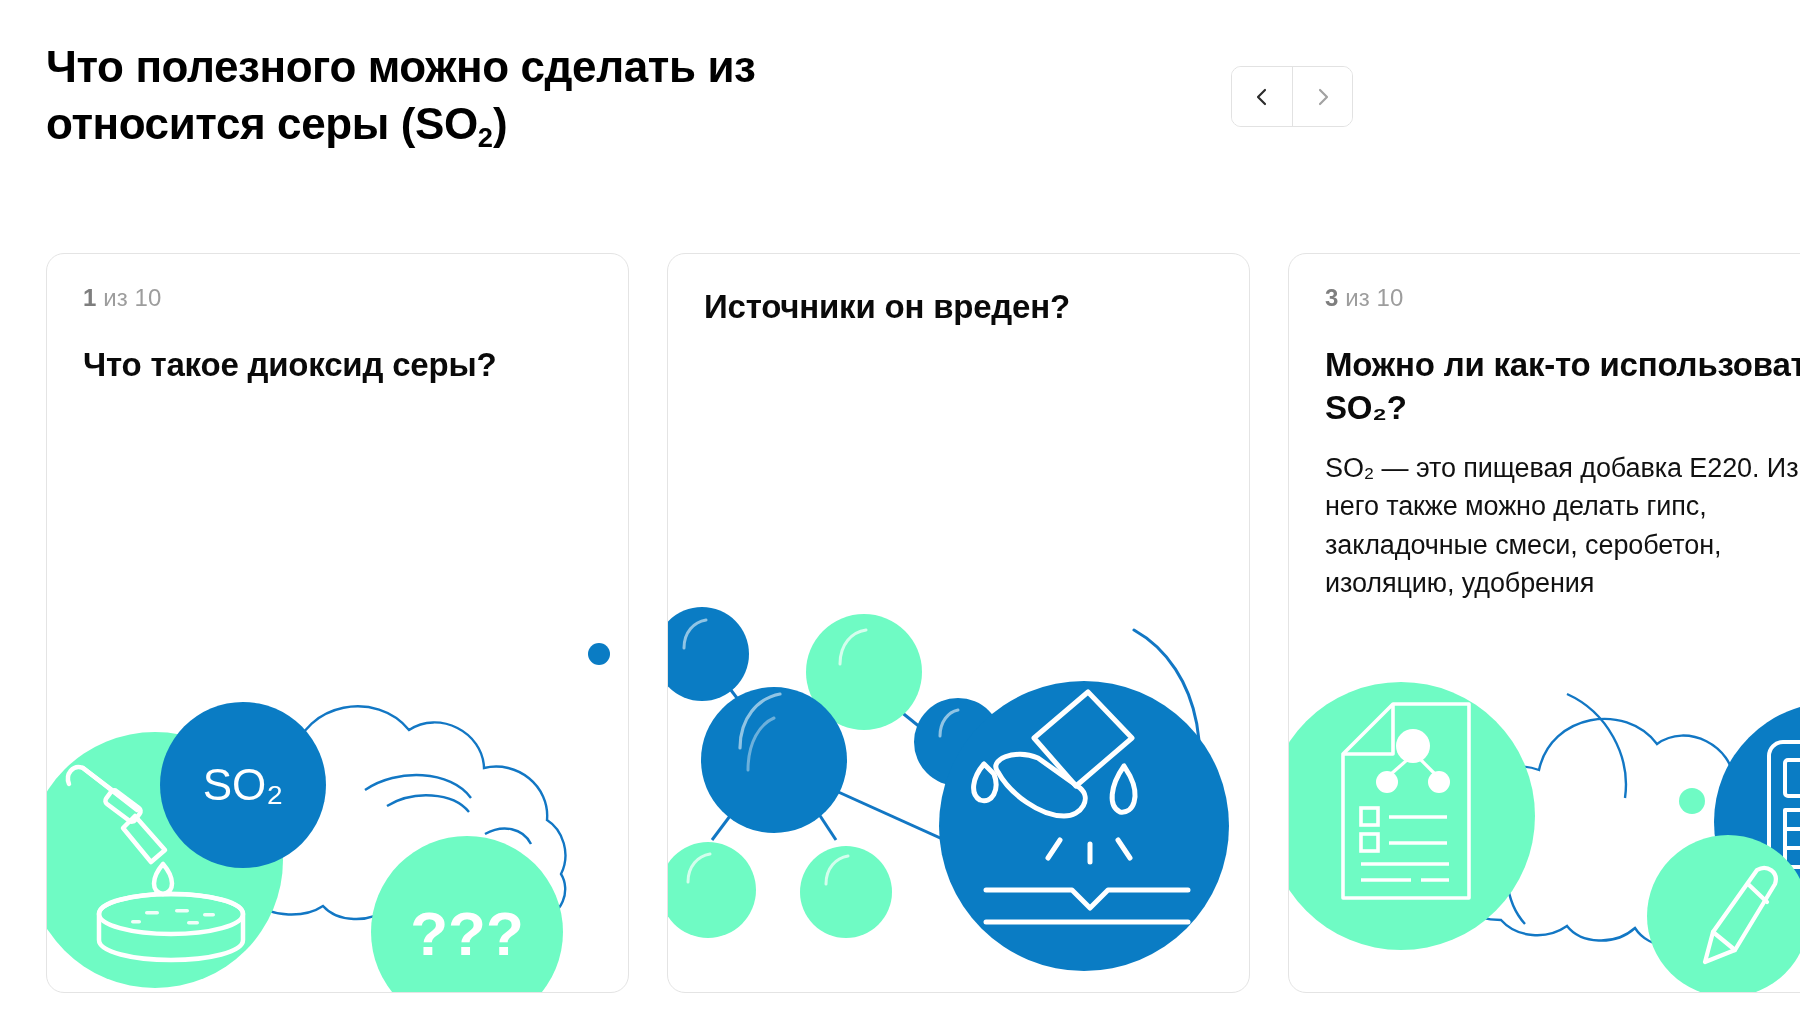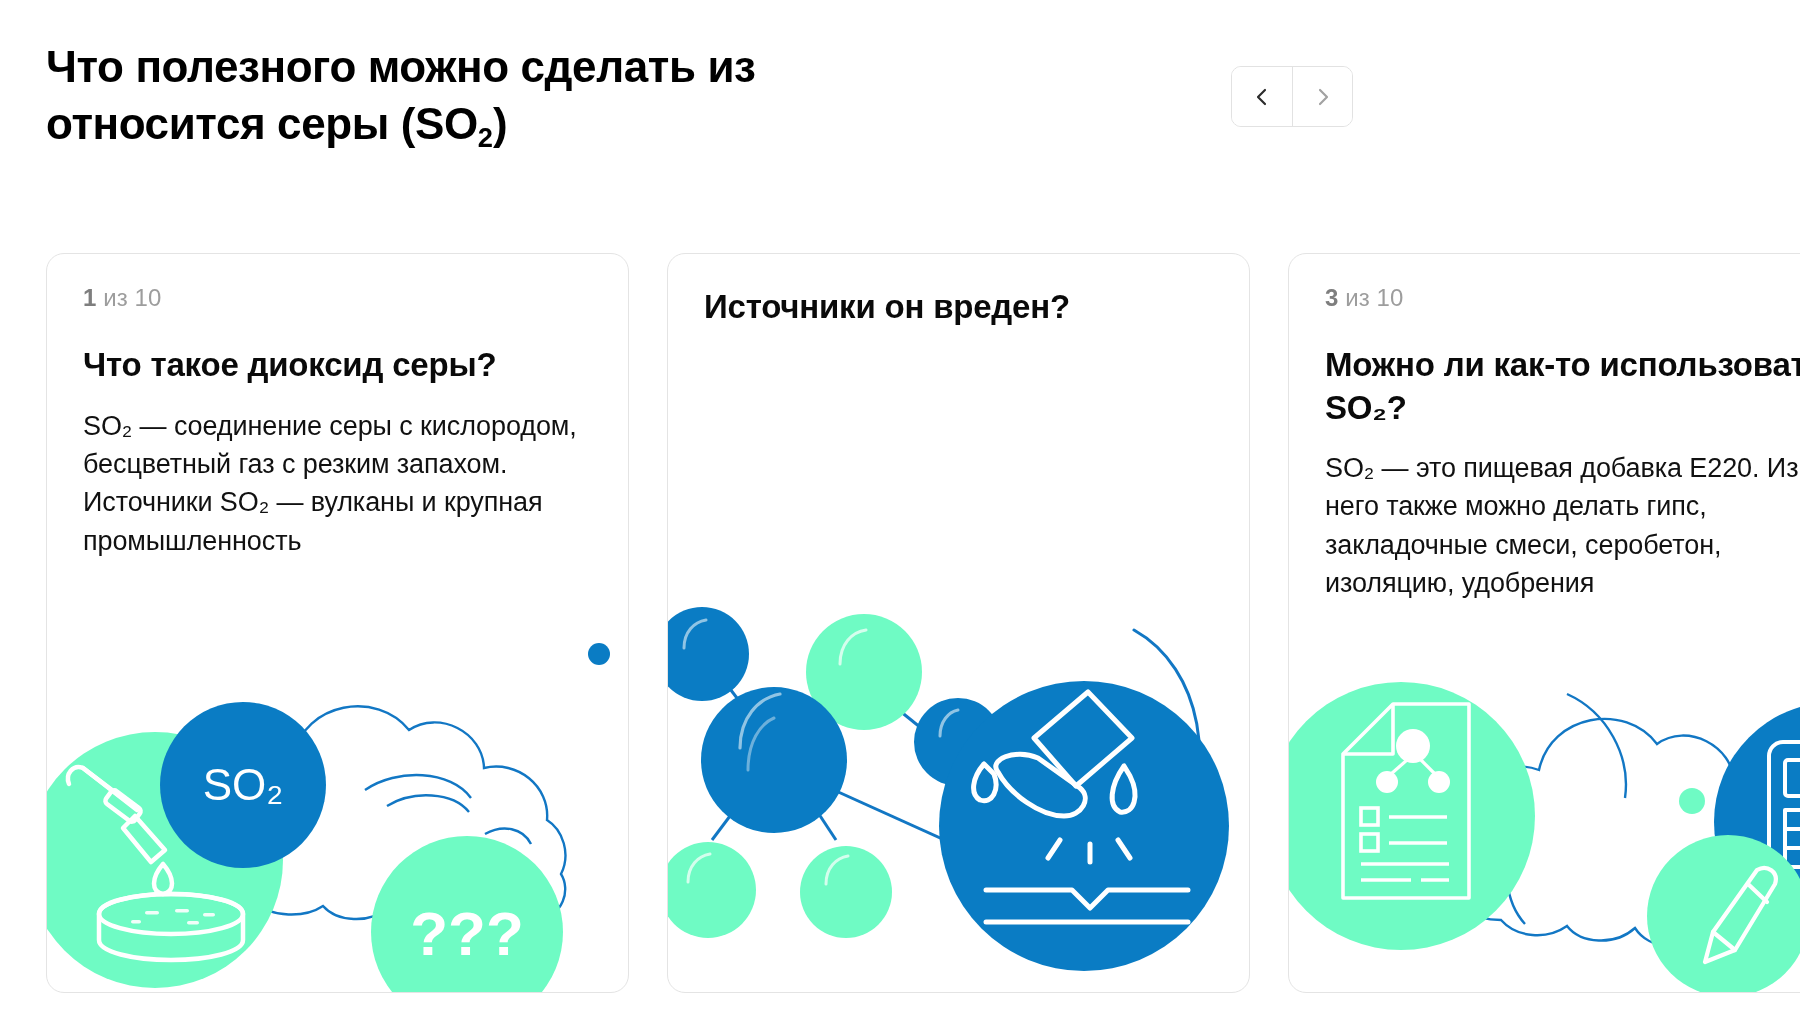--- a/index.html
+++ b/index.html
@@ -170,21 +170,20 @@
       </button>
     </div>
   </div>
 
   <div class="carousel">
 
     <div class="card">
       <div class="card-body">
         <p class="counter"><span class="idx">1</span><span> из 10</span></p>
         <h2 class="card-title">Что такое диоксид серы?</h2>
-        <p class="card-text">SO₂ — соединение серы с кислородом, бесцветный газ с резким запахом. Источники SO₂ — вулканы и крупная промышленность</p>
       </div>
 
       <div class="illo">
         <svg viewBox="0 0 583 420" xmlns="http://www.w3.org/2000/svg">
 
           <g fill="none" stroke="#1277C4" stroke-width="2.4">
             <path d="M209 330 C150 330 140 270 180 252 C166 210 205 168 246 184
                      C258 130 330 118 362 158 C392 138 436 160 437 196
                      C470 188 503 214 500 248 C516 258 524 282 514 302
                      C524 318 516 344 492 346 C470 366 432 364 414 344

